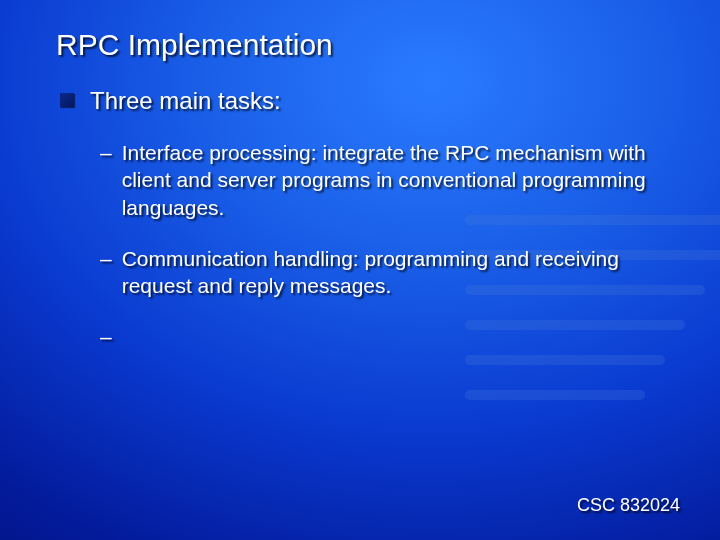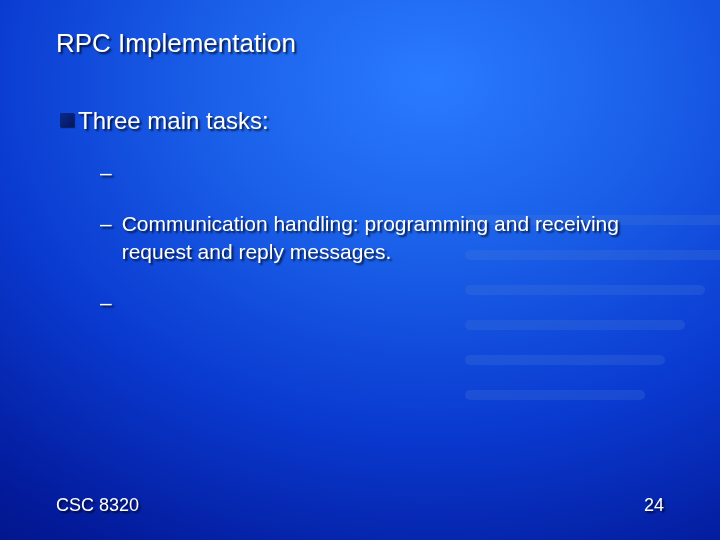--- a/index.html
+++ b/index.html
@@ -21,31 +21,31 @@
   }
   .deco svg { width: 100%; height: 100%; }
   .slide {
     position: relative;
     width: 720px;
     height: 540px;
     padding: 28px 56px 0 56px;
     color: #fff;
   }
   .title {
-    font-size: 26px;
+    font-size: 30px;
     font-weight: 400;
     color: #fff;
     text-shadow: 2px 2px 2px rgba(0,0,0,0.7);
-    margin-bottom: 48px;
+    margin-bottom: 25px;
   }
   .content { padding-left: 4px; }
   .l1 {
     display: flex;
     align-items: flex-start;
-    gap: 4px;
+    gap: 16px;
     margin-bottom: 24px;
   }
   .bullet-sq {
     width: 14px;
     height: 14px;
     flex: 0 0 14px;
     margin-top: 6px;
     background: linear-gradient(135deg, #0a2a90 0%, #05165a 100%);
     box-shadow: 1px 1px 1px rgba(0,0,0,0.5);
   }
@@ -61,23 +61,23 @@
     text-shadow: 2px 2px 2px rgba(0,0,0,0.7);
     display: flex;
     gap: 10px;
   }
   .l2-dash { flex: 0 0 auto; }
   .l2-text { flex: 1 1 auto; }
   .footer {
     position: absolute;
     bottom: 24px;
     left: 56px;
-    right: 56px;
+    right: 40px;
     display: flex;
-    justify-content: space-between;
+    justify-content: flex-end;
     font-size: 18px;
     text-shadow: 2px 2px 2px rgba(0,0,0,0.7);
   }
 </style>
 </head>
 <body>
 
 <div class="deco">
   <svg viewBox="0 0 340 260">
     <g stroke="#4a7bd8" stroke-width="10" stroke-linecap="round" fill="none">
@@ -96,20 +96,21 @@
 
   <div class="content">
 
     <div class="l1">
       <div class="bullet-sq"></div>
       <div class="l1-text">Three main tasks:</div>
     </div>
 
     <div class="l2">
       <div class="l2-dash">–</div>
+      <div class="l2-text">Interface processing: integrate the RPC mechanism with client and server programs in conventional programming languages.</div>
     </div>
 
     <div class="l2">
       <div class="l2-dash">–</div>
       <div class="l2-text">Communication handling: programming and receiving request and reply messages.</div>
     </div>
 
     <div class="l2">
       <div class="l2-dash">–</div>
     </div>

